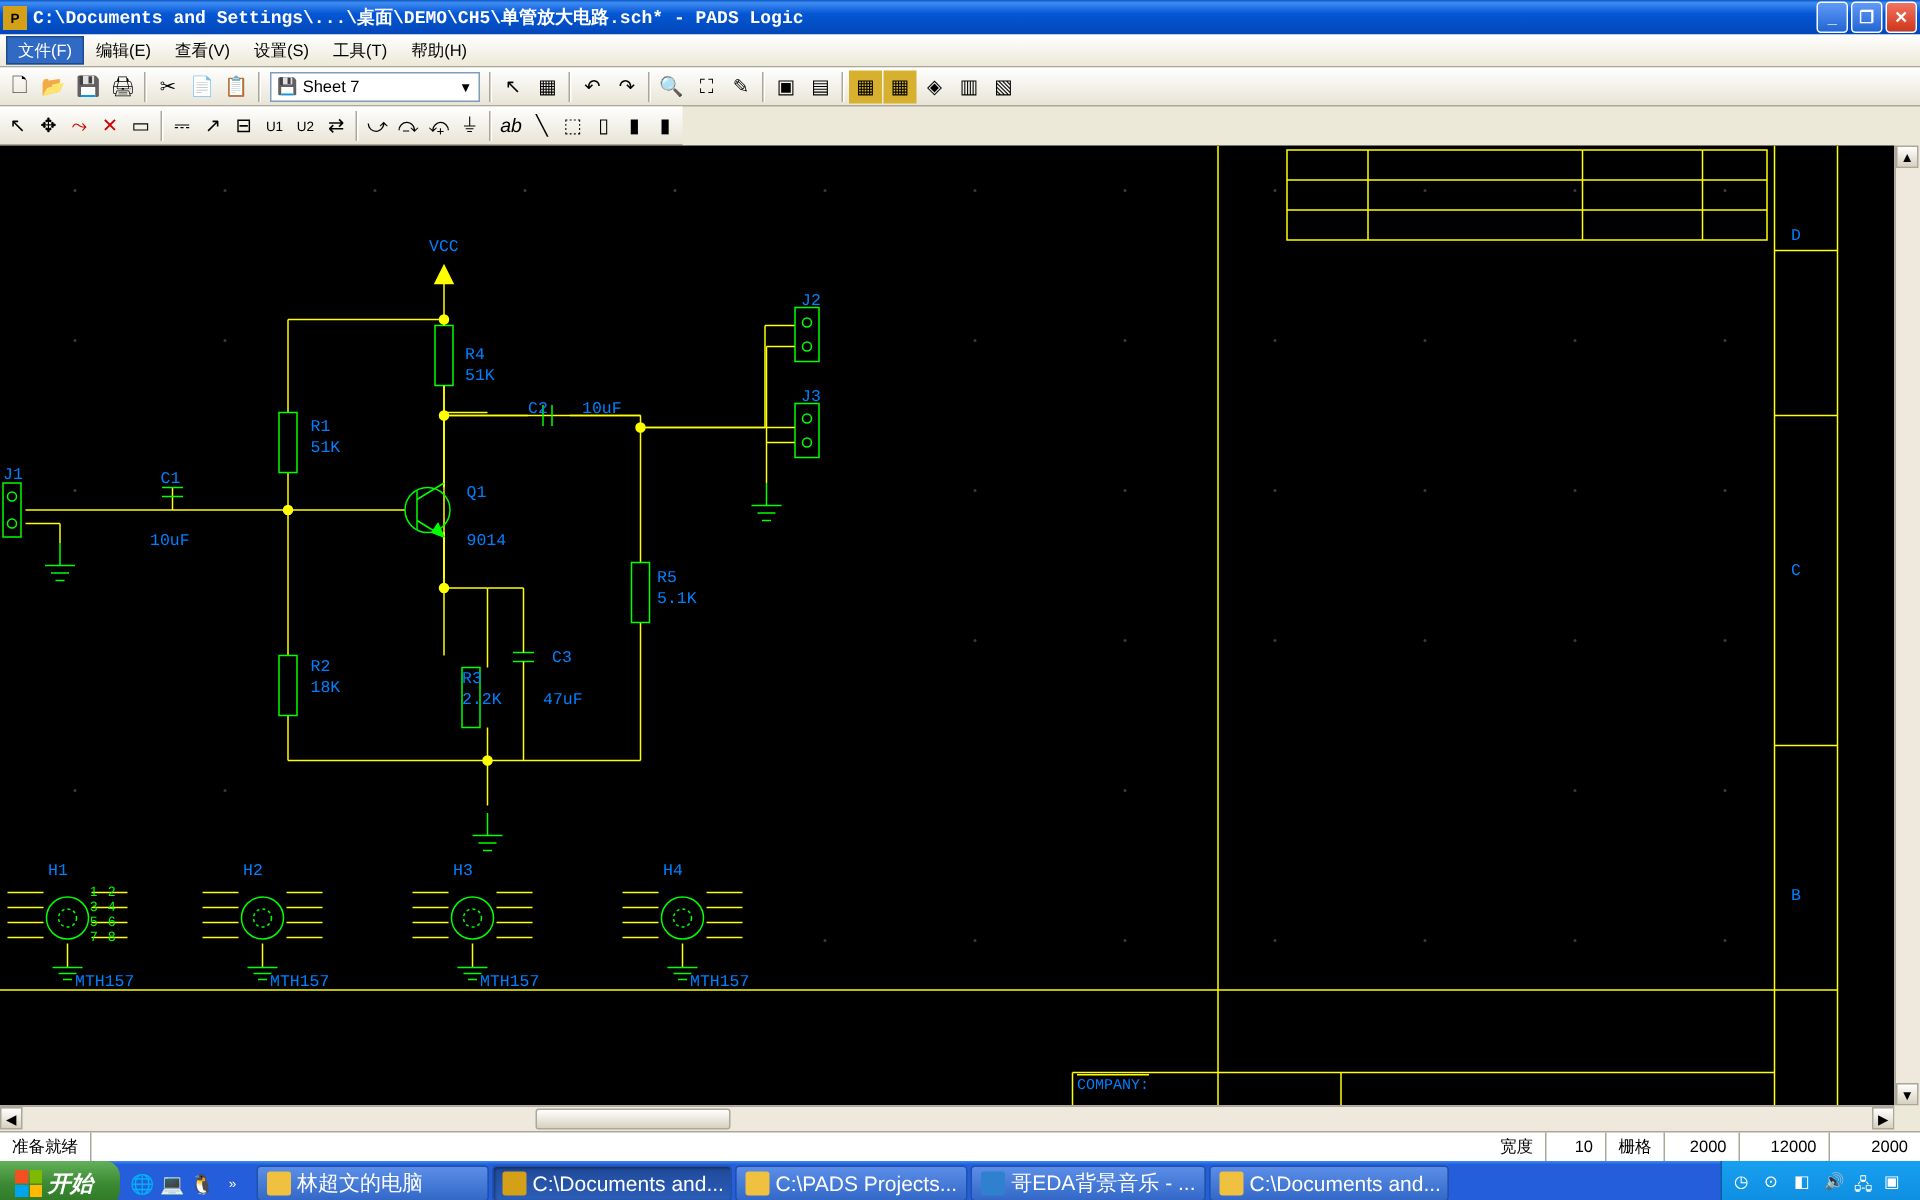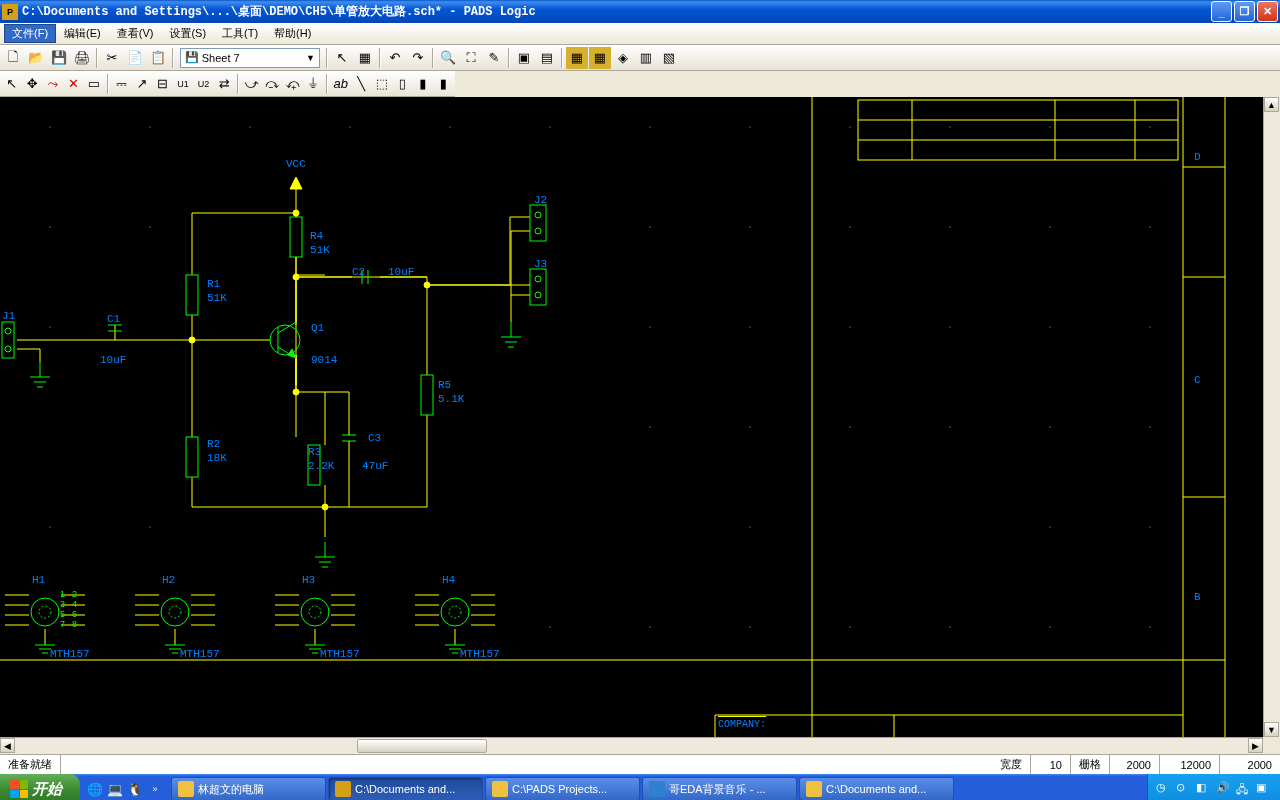--- a/index.html
+++ b/index.html
@@ -36,21 +36,21 @@
 .corner { position:absolute; right:0; bottom:0; width:17px; height:17px; background:#ece9d8; }
 .statusbar { height:20px; background:#ffffff; display:flex; align-items:center; border-top:1px solid #aca899; font-size:11px; }
 .statusbar .seg { padding:0 8px; border-right:1px solid #aca899; height:100%; display:flex; align-items:center; }
 .statusbar .spacer { flex:1; }
 .taskbar { height:30px; background:linear-gradient(#3f8cf3,#245edb 8%,#245edb 92%,#1746a6); display:flex; align-items:center; color:#fff; }
 .startbtn { height:30px; padding:0 18px 0 10px; background:linear-gradient(#62b05a,#3c8a34 50%,#2d7525); display:flex; align-items:center; font-weight:bold; font-style:italic; font-size:15px; border-radius:0 10px 10px 0; gap:4px; cursor:pointer; }
 .startbtn .winlogo { width:18px; height:18px; display:grid; grid-template-columns:1fr 1fr; grid-template-rows:1fr 1fr; gap:1px; }
 .startbtn .winlogo span:nth-child(1){background:#f25022;} .startbtn .winlogo span:nth-child(2){background:#7fba00;} .startbtn .winlogo span:nth-child(3){background:#00a4ef;} .startbtn .winlogo span:nth-child(4){background:#ffb900;}
 .qlaunch { display:flex; gap:2px; padding:0 6px; align-items:center; }
 .qlaunch .ql { width:18px; height:18px; display:flex; align-items:center; justify-content:center; font-size:13px; cursor:pointer; }
-.taskitem { height:24px; min-width:155px; max-width:160px; margin:0 1px; padding:0 6px; background:linear-gradient(#5a8ee8,#3368c8); border:1px solid #2050a8; border-radius:3px; display:flex; align-items:center; gap:4px; font-size:11px; overflow:hidden; white-space:nowrap; cursor:pointer; }
+.taskitem { height:24px; min-width:155px; max-width:160px; margin:0 1px; padding:0 6px; background:linear-gradient(#5a8ee8,#3368c8); border:1px solid #2050a8; border-radius:3px; display:flex; align-items:center; gap:4px; font-size:14px; overflow:hidden; white-space:nowrap; cursor:pointer; }
 .taskitem.active { background:linear-gradient(#1f4a9a,#2c5db8); box-shadow:inset 1px 1px 2px rgba(0,0,0,.4); }
 .taskitem .ico { width:16px; height:16px; background:#d4a017; flex-shrink:0; border-radius:2px; }
 .tray { margin-left:auto; height:30px; background:linear-gradient(#18a0f0,#0e8ce0); padding:0 8px; display:flex; align-items:center; gap:4px; border-left:1px solid #0a5fa0; font-size:11px; }
 .tray .ti { width:16px; height:16px; cursor:pointer; }
 </style>
 </head>
 <body>
 
 <div class="titlebar">
   <div class="appicon">P</div>

